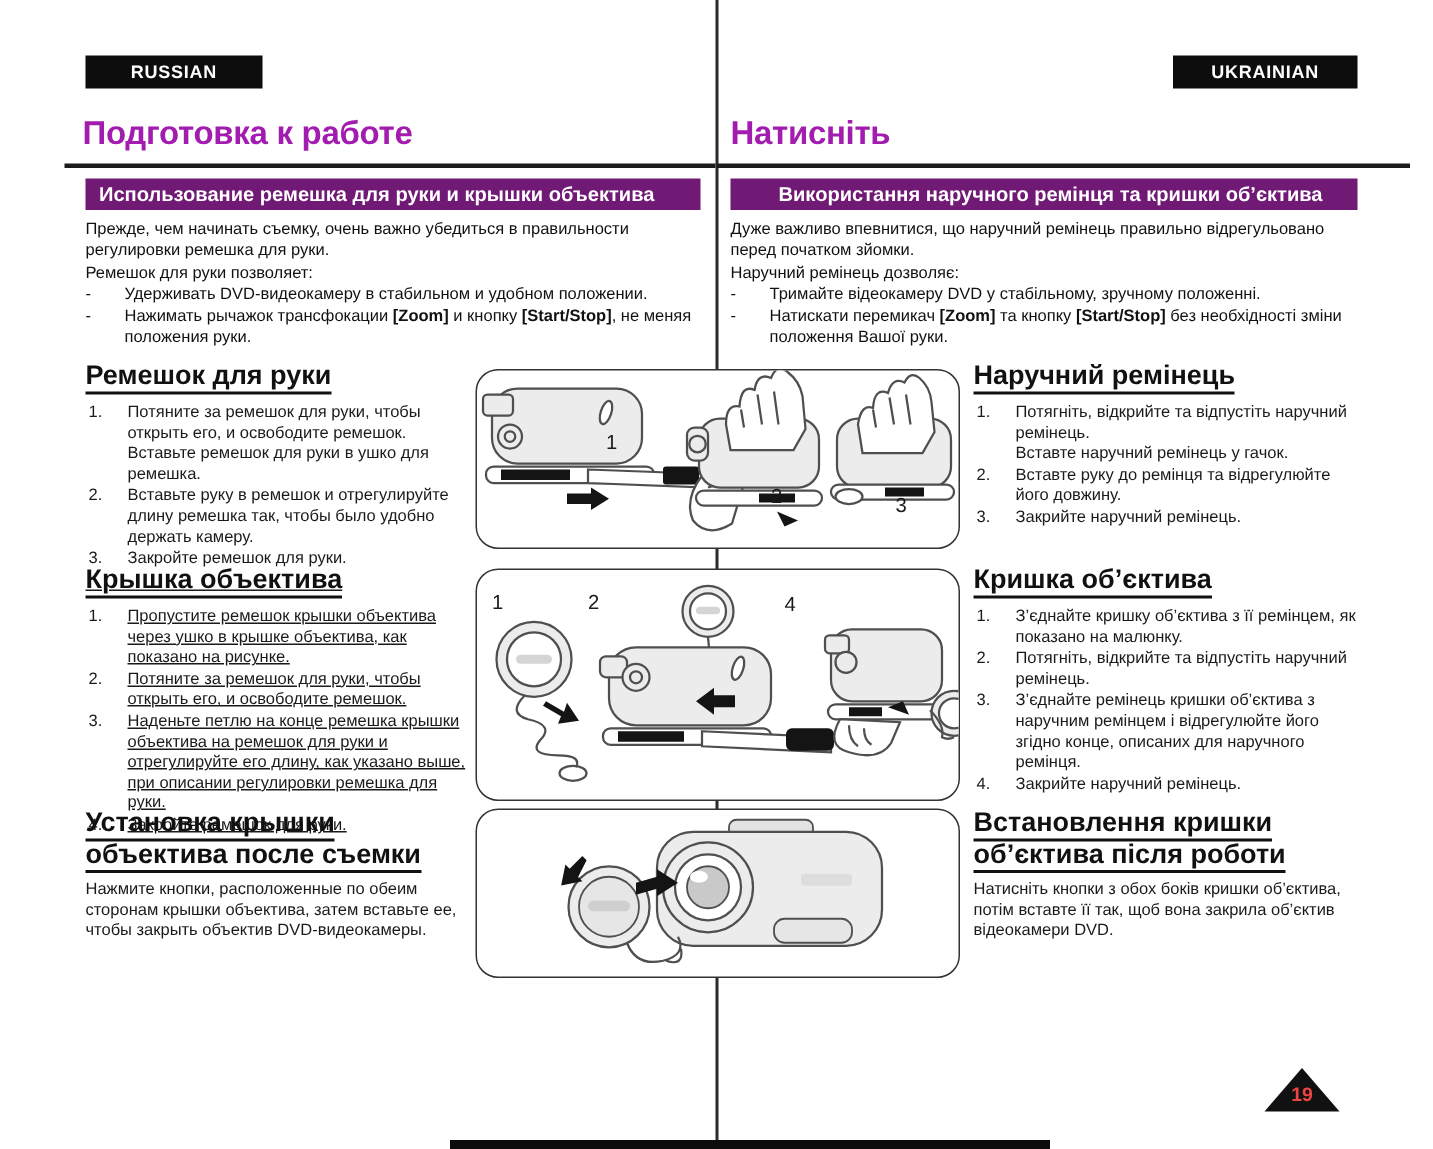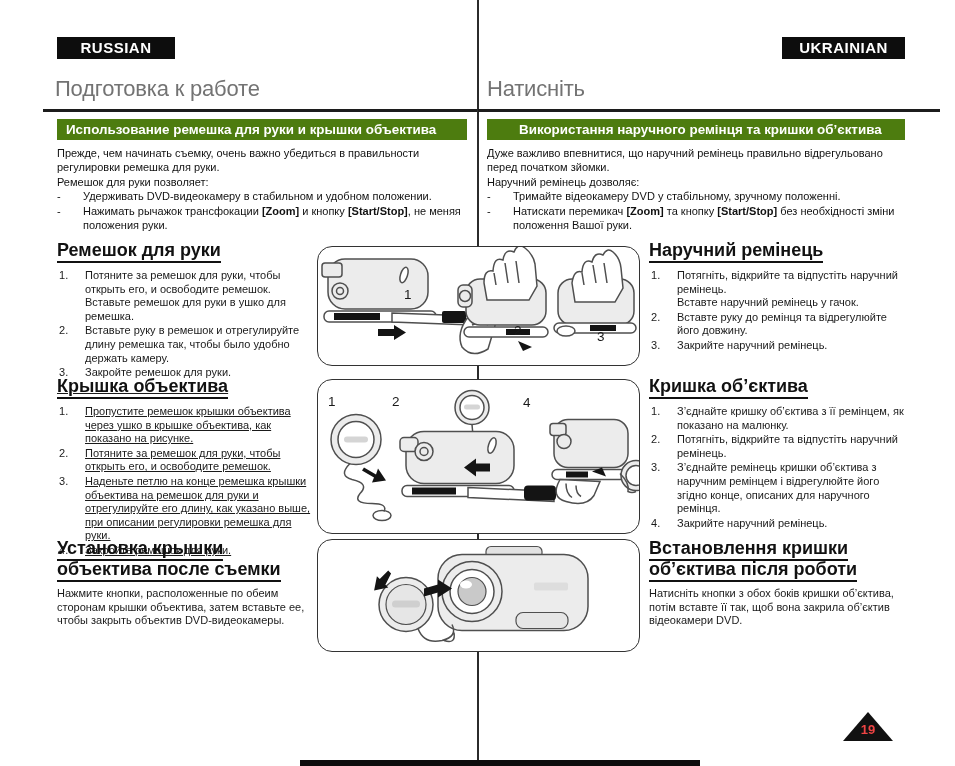--- a/index.html
+++ b/index.html
@@ -1,32 +1,32 @@
 <!DOCTYPE html>
 <html><head>
 <meta charset="utf-8">
 <style>
   html,body{margin:0;padding:0;background:#fff;}
   .page{position:relative;width:955px;height:766px;background:#fff;overflow:hidden;
         font-family:"Liberation Sans","DejaVu Sans",sans-serif;color:#1a1a1a;}
   .divider{position:absolute;left:477px;top:0;width:1.5px;height:766px;background:#2b2b2b;z-index:1;}
 
   .badge{position:absolute;top:37px;height:22px;line-height:22px;background:#0d0d0d;color:#fff;
-         font-weight:bold;font-size:15px;text-align:center;letter-spacing:.5px;z-index:2;}
+         font-weight:bold;font-size:12px;text-align:center;letter-spacing:.5px;z-index:2;}
   .badge.l{left:57px;width:118px;}
   .badge.r{left:782px;width:123px;}
 
-  .title{position:absolute;top:76px;margin:0;font-size:22px;font-weight:normal;letter-spacing:-.2px;color:#737373;}
+  .title{position:absolute;top:76px;margin:0;font-size:22px;font-weight:bold;letter-spacing:-.2px;color:#a21caf;}
   .title.l{left:55px;}
   .title.r{left:487px;}
   .title-rule{position:absolute;top:109px;height:2.5px;background:#1c1c1c;z-index:2;}
   .title-rule.l{left:43px;width:434px;}
   .title-rule.r{left:478px;width:462px;}
 
-  .section-bar{position:absolute;top:119px;height:21px;line-height:21px;background:#4d7c0f;color:#fff;
+  .section-bar{position:absolute;top:119px;height:21px;line-height:21px;background:#701a75;color:#fff;
                font-weight:bold;font-size:13.4px;padding-left:9px;box-sizing:border-box;z-index:2;}
   .section-bar.l{left:57px;width:410px;}
   .section-bar.r{left:487px;width:418px;padding-left:32px;}
 
   .intro{position:absolute;top:146px;font-size:11px;line-height:14.4px;color:#111;}
   .intro.l{left:57px;width:414px;}
   .intro.r{left:487px;width:420px;}
   .dash-row{display:flex;}
   .dash-row .dash{width:26px;flex:0 0 26px;}
   .dash-row .btxt{flex:1;}

